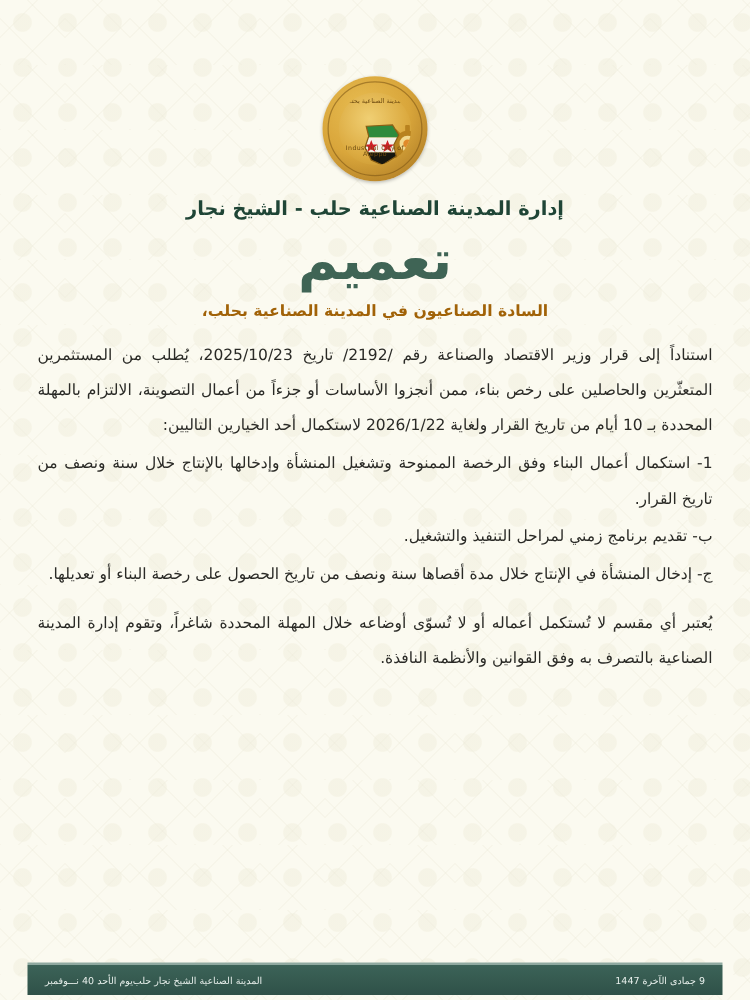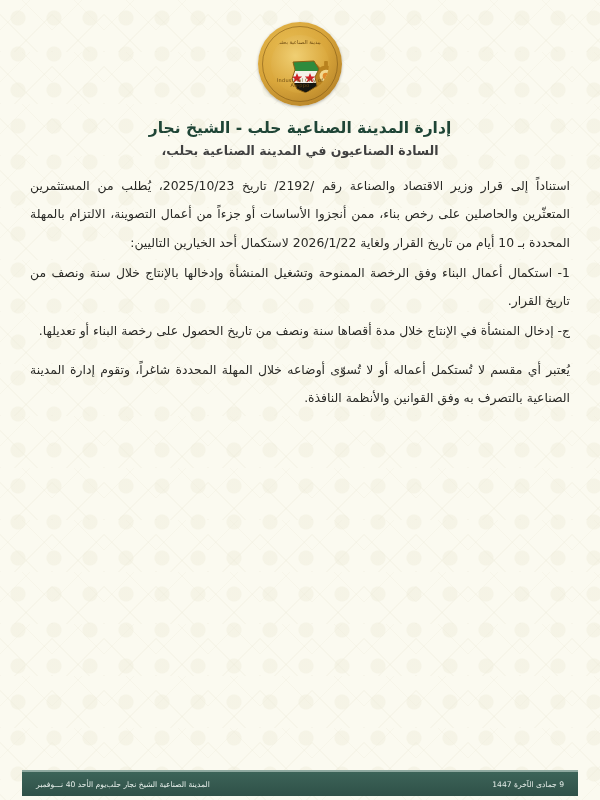--- a/index.html
+++ b/index.html
@@ -44,20 +44,21 @@
       radial-gradient(circle at 18px 18px, rgba(232,229,207,0.55) 0 7px, rgba(232,229,207,0) 8px);
     background-size: 52px 52px, 52px 52px, 36px 36px;
   }
 
   .sheet {
     position: relative;
     z-index: 2;
     padding: 0 30px;
     box-sizing: border-box;
     height: 712px;
+    margin-top: 39px;
   }
 
   
   .logo-wrap {
     display: flex;
     justify-content: center;
     padding-top: 22px;
   }
   .logo {
     position: relative;
@@ -137,21 +138,21 @@
     font-weight: bold;
     color: #3f6455;
     letter-spacing: 7px;
     line-height: 1.15;
   }
   .addressee {
     margin-top: 6px;
     text-align: center;
     font-size: 12.5px;
     font-weight: bold;
-    color: #404040;
+    color: #a16207;
   }
 
   
   .body {
     margin-top: 14px;
     color: #2a2a26;
     font-size: 12.4px;
     line-height: 2.28;
   }
   .para {
@@ -250,28 +251,30 @@
             <path d="M5,3 L26,2 L31,10 L27,18 L29,27 L18,34 L9,30 L4,20 L7,11 Z" fill="none" stroke="#8a5f15" stroke-width="1"></path>
           </svg>
 
           <div class="logo-bottom-text">Industrial City of Aleppo</div>
         </div>
       </div>
     </div>
 
     <div class="org-title">إدارة المدينة الصناعية حلب - الشيخ نجار</div>
 
+    <div class="big-title">تعميم</div>
 
     <div class="addressee">السادة الصناعيون في المدينة الصناعية بحلب،</div>
 
     <div class="body">
 
       <p class="para">استناداً إلى قرار وزير الاقتصاد والصناعة رقم /2192/ تاريخ 2025/10/23، يُطلب من المستثمرين المتعثّرين والحاصلين على رخص بناء، ممن أنجزوا الأساسات أو جزءاً من أعمال التصوينة، الالتزام بالمهلة المحددة بـ 10 أيام من تاريخ القرار ولغاية 2026/1/22 لاستكمال أحد الخيارين التاليين:</p>
 
       <p class="item">1- استكمال أعمال البناء وفق الرخصة الممنوحة وتشغيل المنشأة وإدخالها بالإنتاج خلال سنة ونصف من تاريخ القرار.</p>
+      <p class="item">ب- تقديم برنامج زمني لمراحل التنفيذ والتشغيل.</p>
       <p class="item">ج- إدخال المنشأة في الإنتاج خلال مدة أقصاها سنة ونصف من تاريخ الحصول على رخصة البناء أو تعديلها.</p>
 
       <p class="closing">يُعتبر أي مقسم لا تُستكمل أعماله أو لا تُسوّى أوضاعه خلال المهلة المحددة شاغراً، وتقوم إدارة المدينة الصناعية بالتصرف به وفق القوانين والأنظمة النافذة.</p>
 
     </div>
   </div>
 
   <div class="footer">
     <span>9 جمادى الآخرة 1447</span>
     <span class="footer-center">المدينة الصناعية الشيخ نجار حلب</span>

